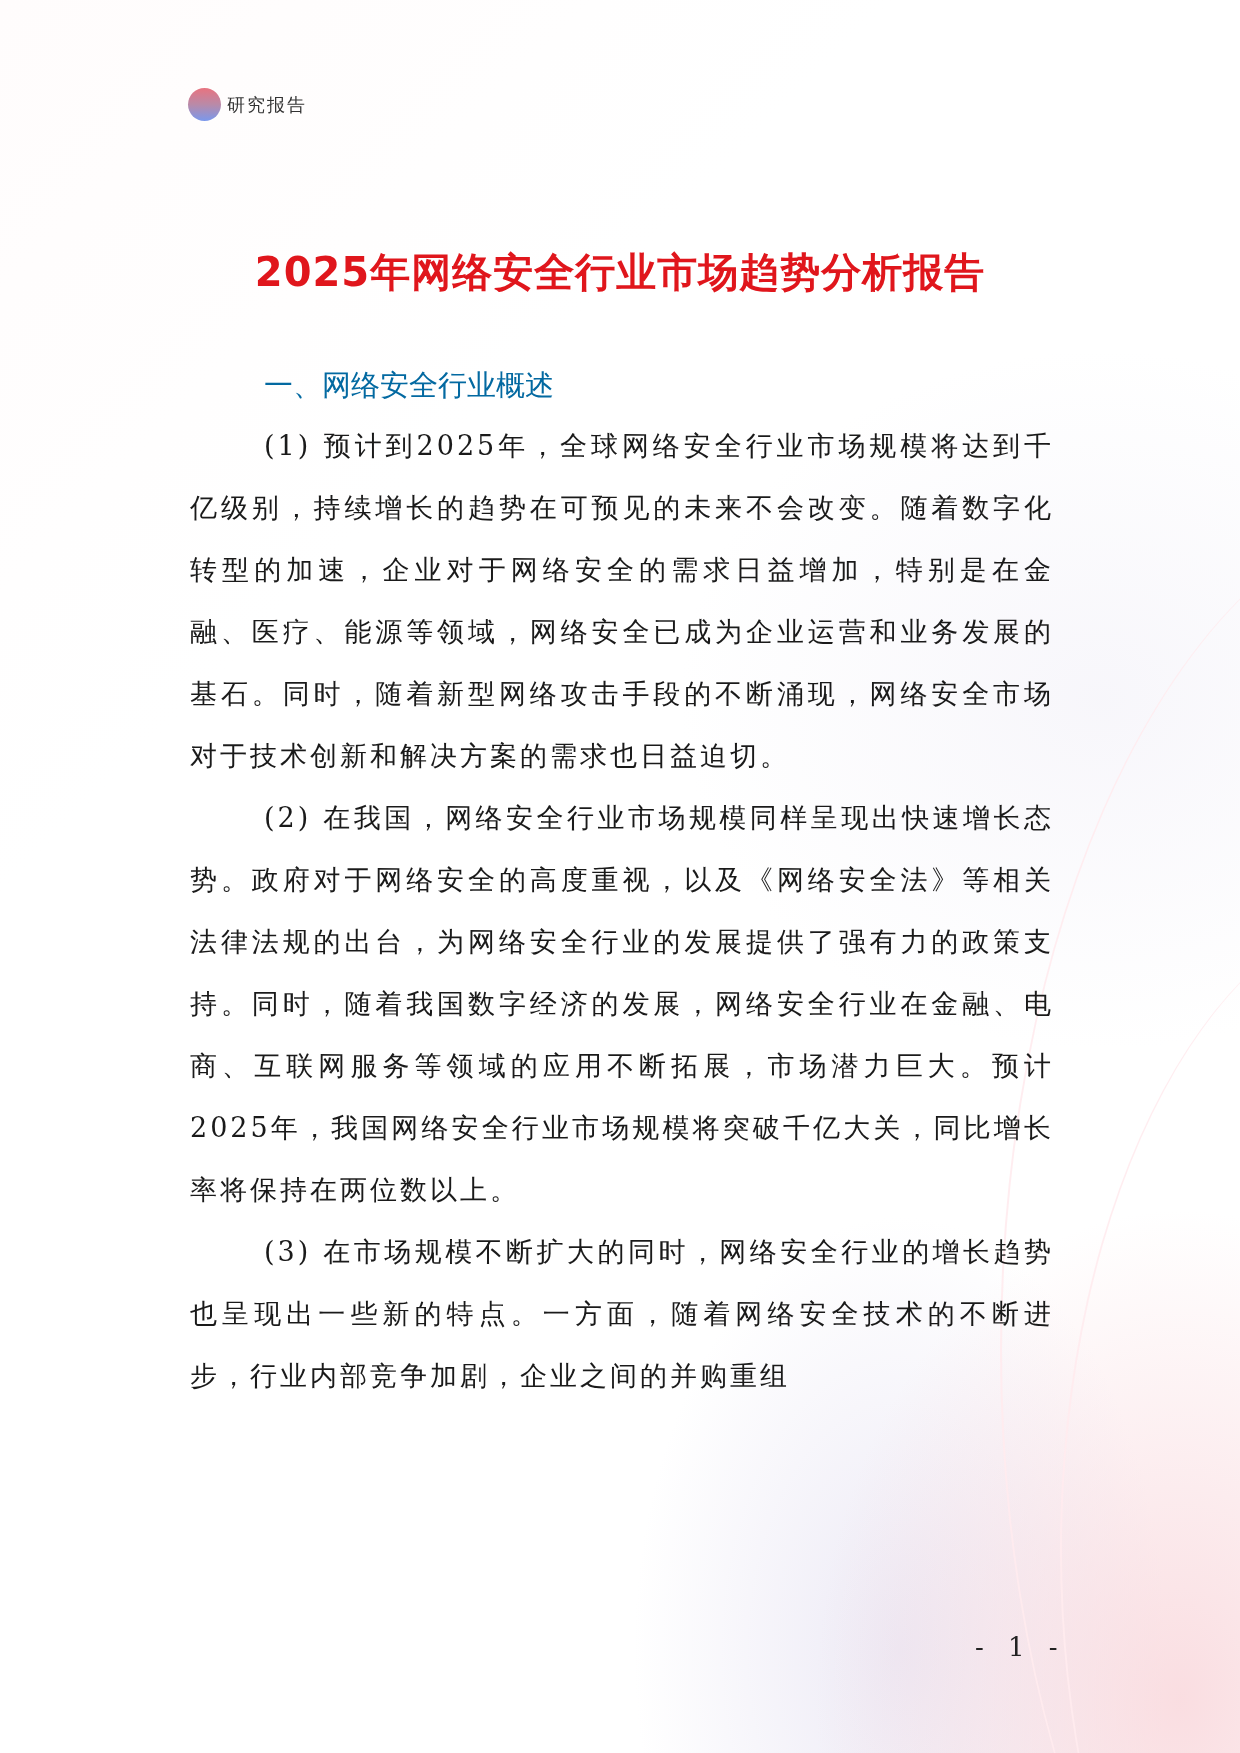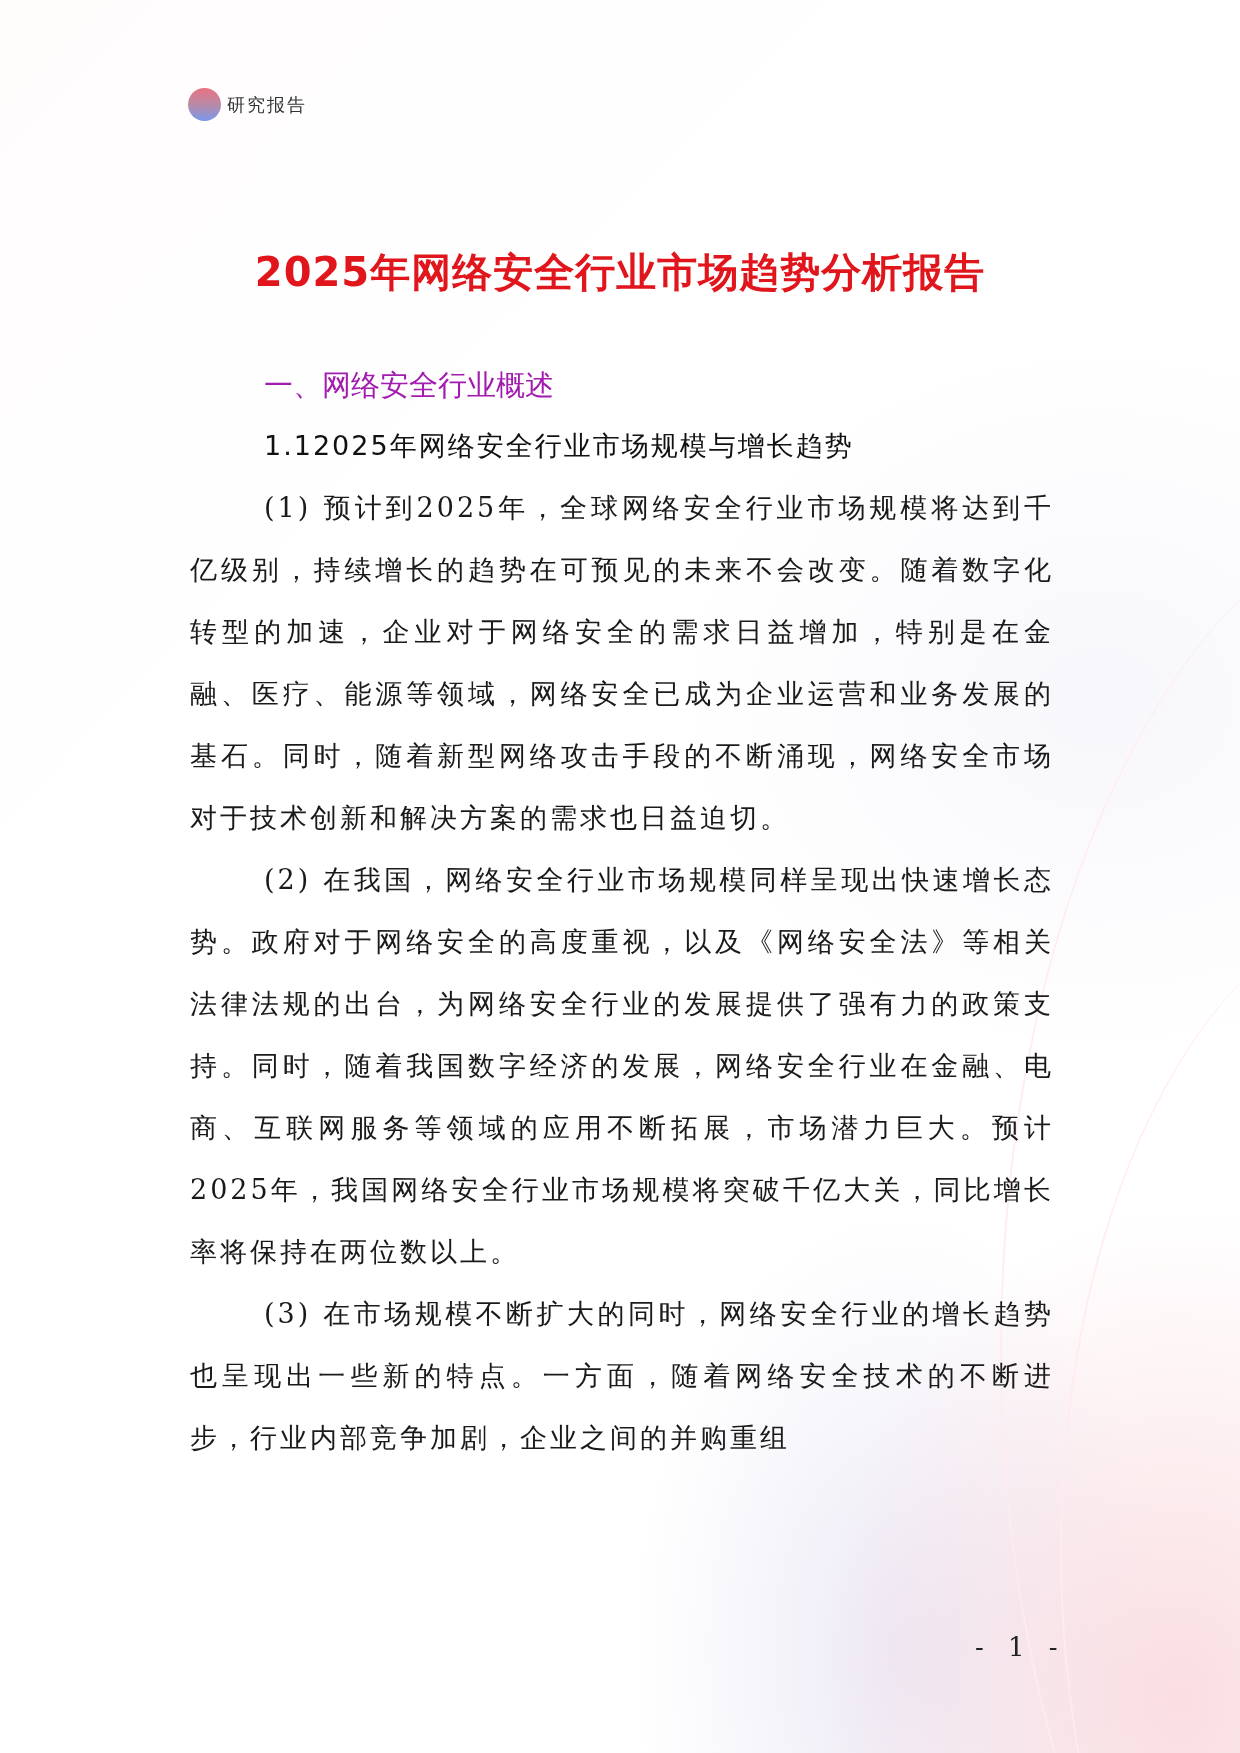--- a/index.html
+++ b/index.html
@@ -38,21 +38,21 @@
     text-align: center;
     font-family: "DejaVu Sans", "Liberation Sans", sans-serif;
     font-size: 40px; color: #e0161c; letter-spacing: 1px;
     padding-left: 0px;
   }
   .content {
     position: absolute; z-index: 1; left: 190px; width: 864px; top: 355px;
   }
   .h1 {
     font-family: "DejaVu Sans", "Liberation Sans", sans-serif;
-    font-size: 29px; color: #a21caf; margin: 0 0 0 74px; height: 60px; line-height: 60px;
+    font-size: 29px; color: #0369a1; margin: 0 0 0 74px; height: 60px; line-height: 60px;
   }
   .h2 {
     font-family: "DejaVu Sans", "Liberation Sans", sans-serif;
     font-size: 27px; color: #111; margin: 0 0 0 74px; height: 62px; line-height: 62px;
     letter-spacing: 2px;
   }
   .para {
     font-size: 27px; line-height: 62px; margin: 0;
     text-indent: 74px; text-align: justify; letter-spacing: 3px;
     color: #1a1a1a;
@@ -71,19 +71,18 @@
 
 <div class="header">
   <div class="logo-dot"></div>
   <span class="header-label">研究报告</span>
 </div>
 
 <h1 class="title">2025年网络安全行业市场趋势分析报告</h1>
 
 <div class="content">
   <div class="h1">一、网络安全行业概述</div>
-  <div class="h2">1.12025年网络安全行业市场规模与增长趋势</div>
   <p class="para">(1) 预计到2025年，全球网络安全行业市场规模将达到千亿级别，持续增长的趋势在可预见的未来不会改变。随着数字化转型的加速，企业对于网络安全的需求日益增加，特别是在金融、医疗、能源等领域，网络安全已成为企业运营和业务发展的基石。同时，随着新型网络攻击手段的不断涌现，网络安全市场对于技术创新和解决方案的需求也日益迫切。</p>
   <p class="para">(2) 在我国，网络安全行业市场规模同样呈现出快速增长态势。政府对于网络安全的高度重视，以及《网络安全法》等相关法律法规的出台，为网络安全行业的发展提供了强有力的政策支持。同时，随着我国数字经济的发展，网络安全行业在金融、电商、互联网服务等领域的应用不断拓展，市场潜力巨大。预计2025年，我国网络安全行业市场规模将突破千亿大关，同比增长率将保持在两位数以上。</p>
   <p class="para">(3) 在市场规模不断扩大的同时，网络安全行业的增长趋势也呈现出一些新的特点。一方面，随着网络安全技术的不断进步，行业内部竞争加剧，企业之间的并购重组</p>
 </div>
 
 <div class="page-num">- 1 -</div>
 
 </body></html>

